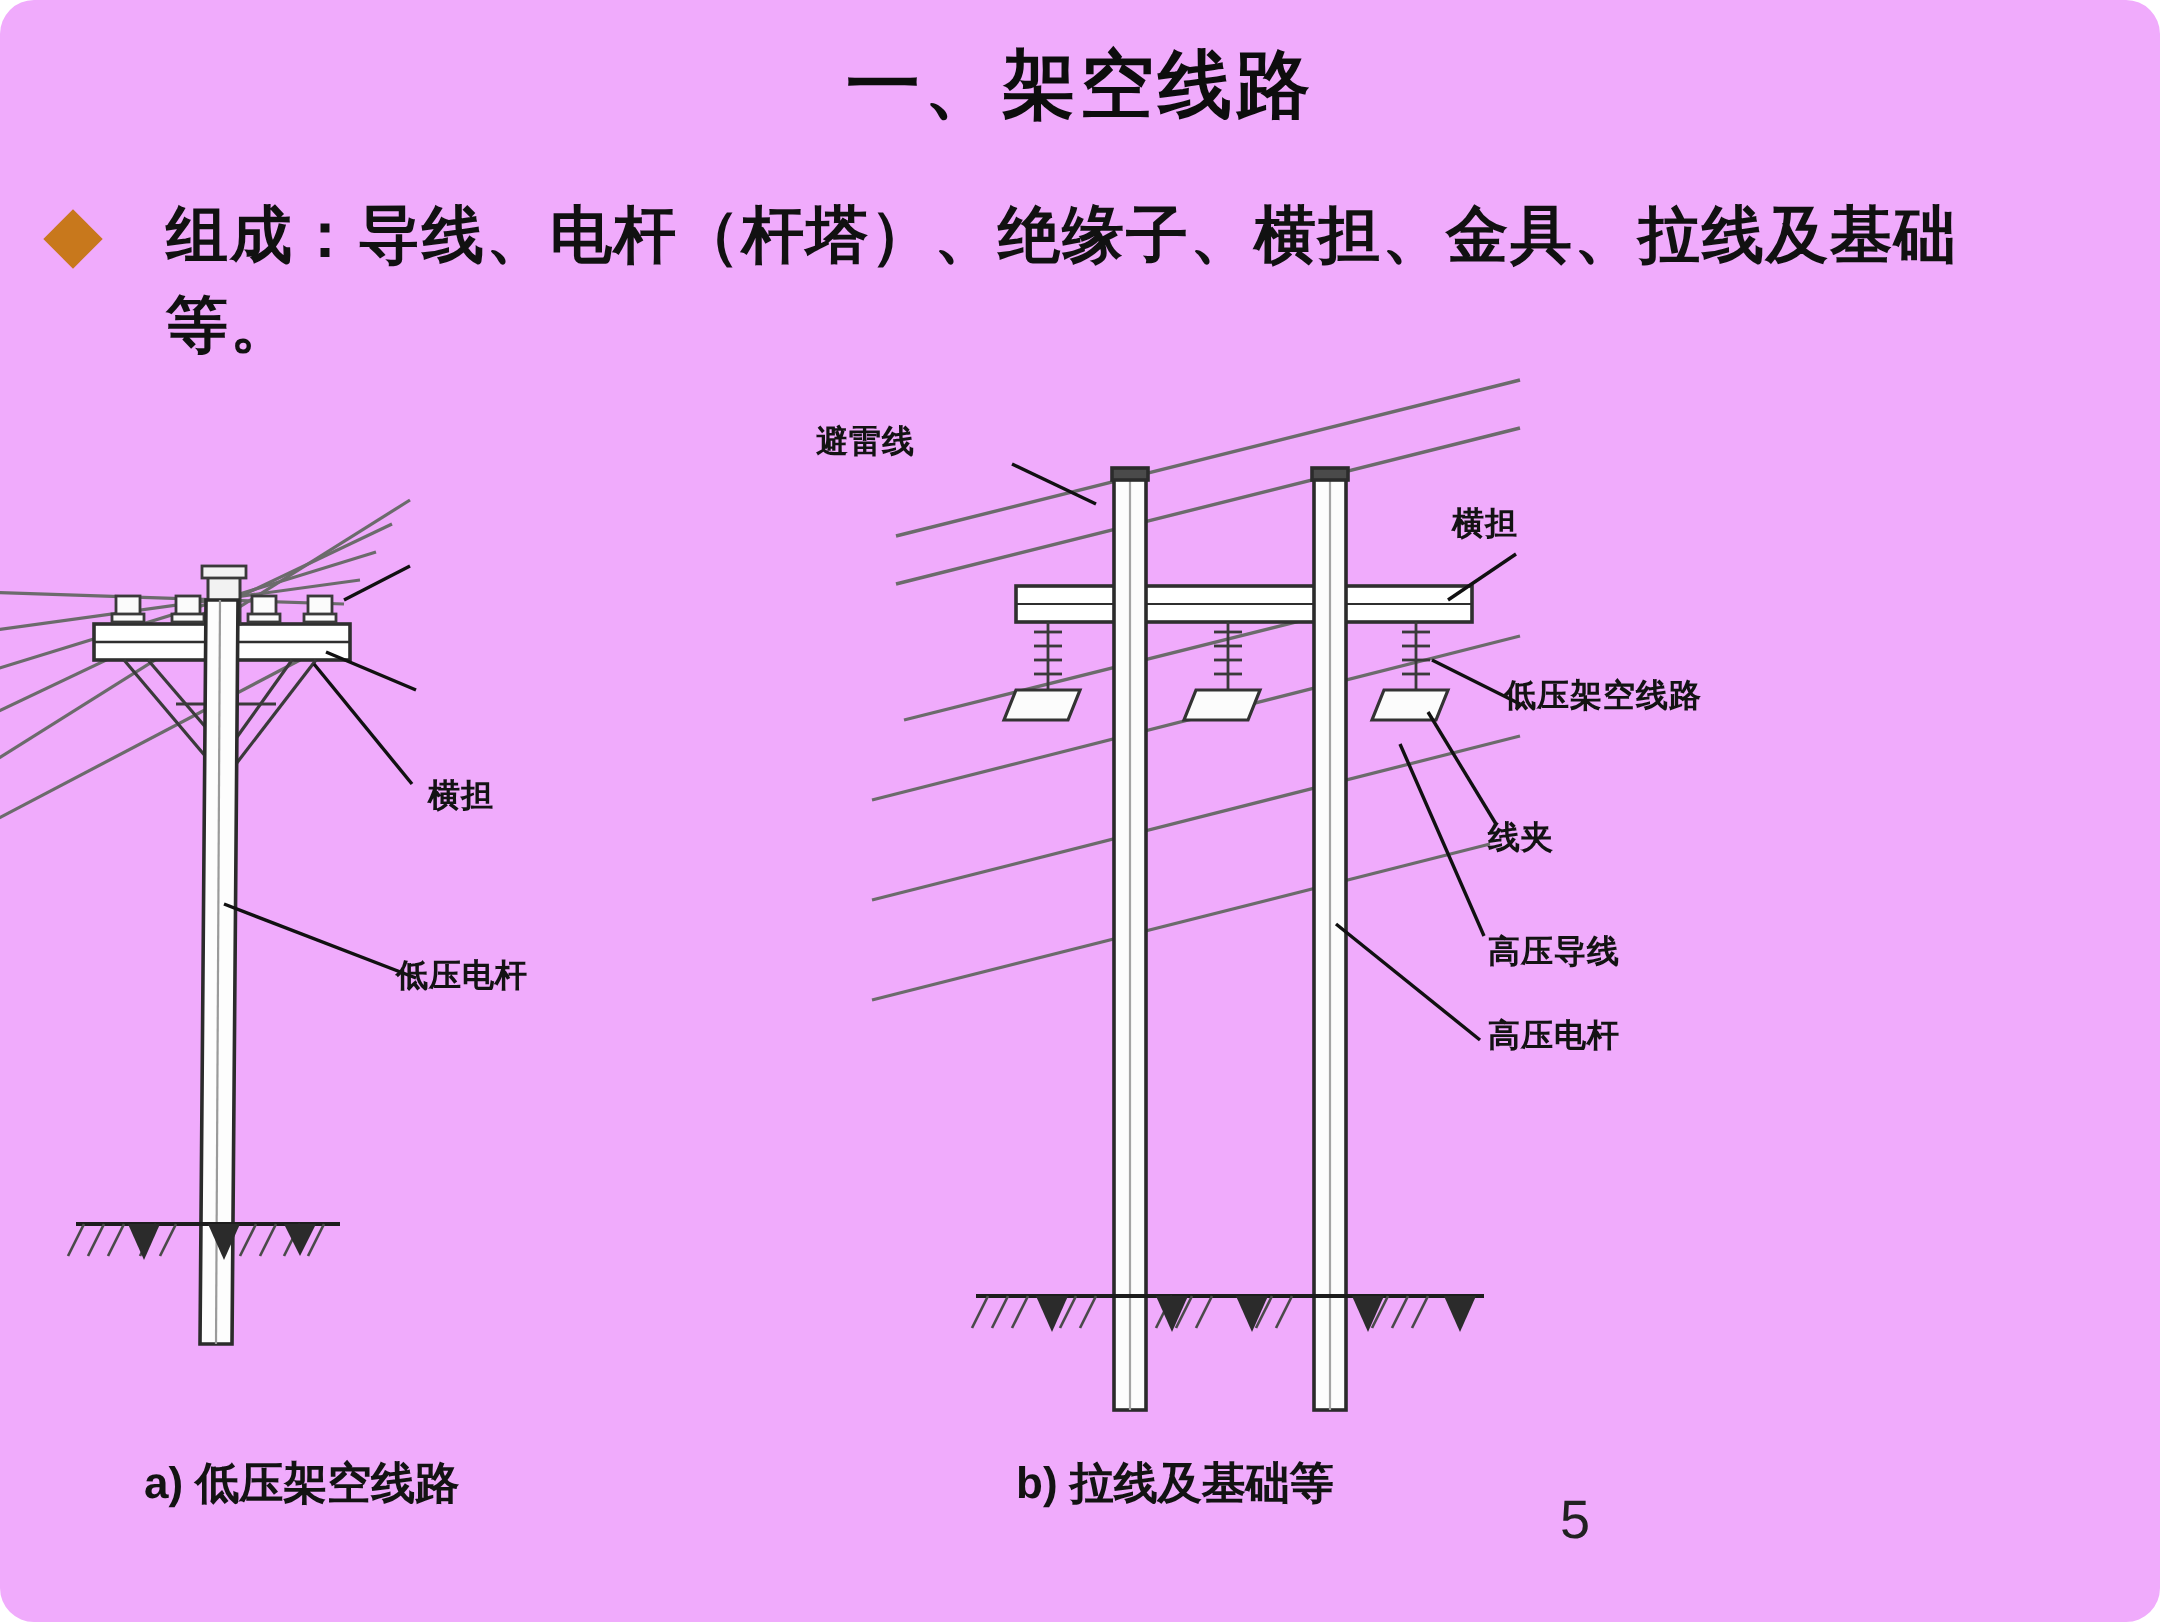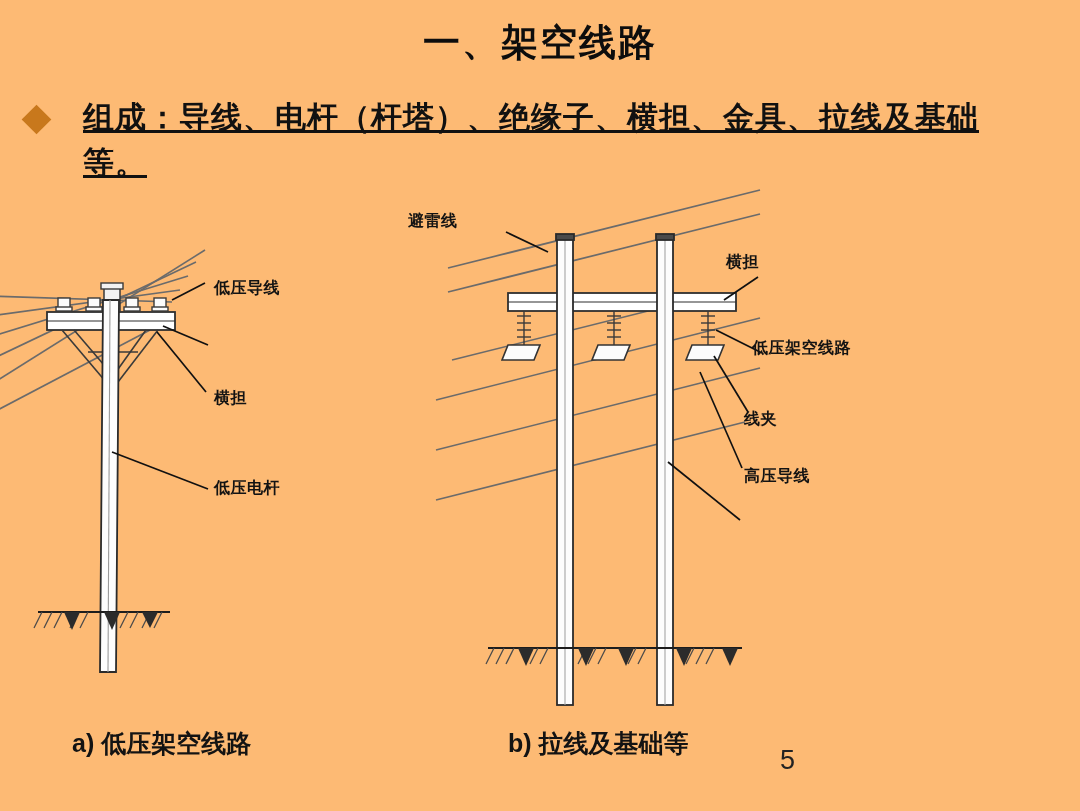--- a/index.html
+++ b/index.html
@@ -11,21 +11,22 @@
     width: 1080px;
     height: 811px;
     position: relative;
     overflow: hidden;
     font-family: "Liberation Sans", "DejaVu Sans", sans-serif;
     color: #111111;
   }
   .slide {
     position: absolute;
     inset: 0;
-    background: #fdba74;
+    background: #f0abfc;
+    border-radius: 17px;
   }
   
   .title {
     position: absolute;
     top: 18px;
     left: 0;
     width: 1080px;
     text-align: center;
     font-size: 37px;
     font-weight: bold;
@@ -51,21 +52,20 @@
     background: #C8781C;
   }
   .bullet-text {
     margin-left: 36px;
     font-size: 31px;
     font-weight: bold;
     line-height: 1.45;
     letter-spacing: 1px;
     color: #111111;
     max-width: 930px;
-    text-decoration: underline;
   }
   
   .figure-layer {
     position: absolute;
     top: 0;
     left: 0;
     width: 1080px;
     height: 811px;
     pointer-events: none;
   }
@@ -73,37 +73,37 @@
   .lbl {
     position: absolute;
     font-size: 16px;
     font-weight: bold;
     color: #131313;
     white-space: nowrap;
     letter-spacing: 0.5px;
   }
   .caption {
     position: absolute;
-    font-size: 25px;
+    font-size: 22px;
     font-weight: bold;
     color: #131313;
     white-space: nowrap;
   }
   .page-num {
     position: absolute;
     left: 780px;
     top: 745px;
     font-size: 27px;
     color: #222222;
   }
   
   #lbl-a0 { left: 214px; top: 278px; }
   #lbl-a1 { left: 214px; top: 335px; }
   #lbl-a2 { left: 214px; top: 388px; }
-  #lbl-a3 { left: 214px; top: 478px; }
+  #lbl-a3 { left: 198px; top: 478px; }
   #lbl-b0 { left: 408px; top: 211px; }
   #lbl-b1 { left: 726px; top: 252px; }
   #lbl-b2 { left: 752px; top: 338px; }
   #lbl-b3 { left: 744px; top: 409px; }
   #lbl-b4 { left: 744px; top: 466px; }
   #lbl-b5 { left: 744px; top: 508px; }
   #cap-a { left: 72px; top: 727px; }
   #cap-b { left: 508px; top: 727px; }
 </style>
 </head>
@@ -277,28 +277,28 @@
         <line x1="506" y1="232" x2="548" y2="252"></line>
         <line x1="724" y1="300" x2="758" y2="277"></line>
         <line x1="716" y1="330" x2="760" y2="352"></line>
         <line x1="714" y1="356" x2="748" y2="412"></line>
         <line x1="700" y1="372" x2="742" y2="468"></line>
         <line x1="668" y1="462" x2="740" y2="520"></line>
       </g>
     </g>
   </svg>
 
-  <div class="lbl" id="lbl-a0">低压导线</div>
   <div class="lbl" id="lbl-a2">横担</div>
   <div class="lbl" id="lbl-a3">低压电杆</div>
 
   <div class="lbl" id="lbl-b0">避雷线</div>
   <div class="lbl" id="lbl-b1">横担</div>
   <div class="lbl" id="lbl-b2">低压架空线路</div>
   <div class="lbl" id="lbl-b3">线夹</div>
   <div class="lbl" id="lbl-b4">高压导线</div>
+  <div class="lbl" id="lbl-b5">高压电杆</div>
 
   <div class="caption" id="cap-a">a) 低压架空线路</div>
   <div class="caption" id="cap-b">b) 拉线及基础等</div>
 
   <div class="page-num">5</div>
 
 </div>
 
 </body></html>

